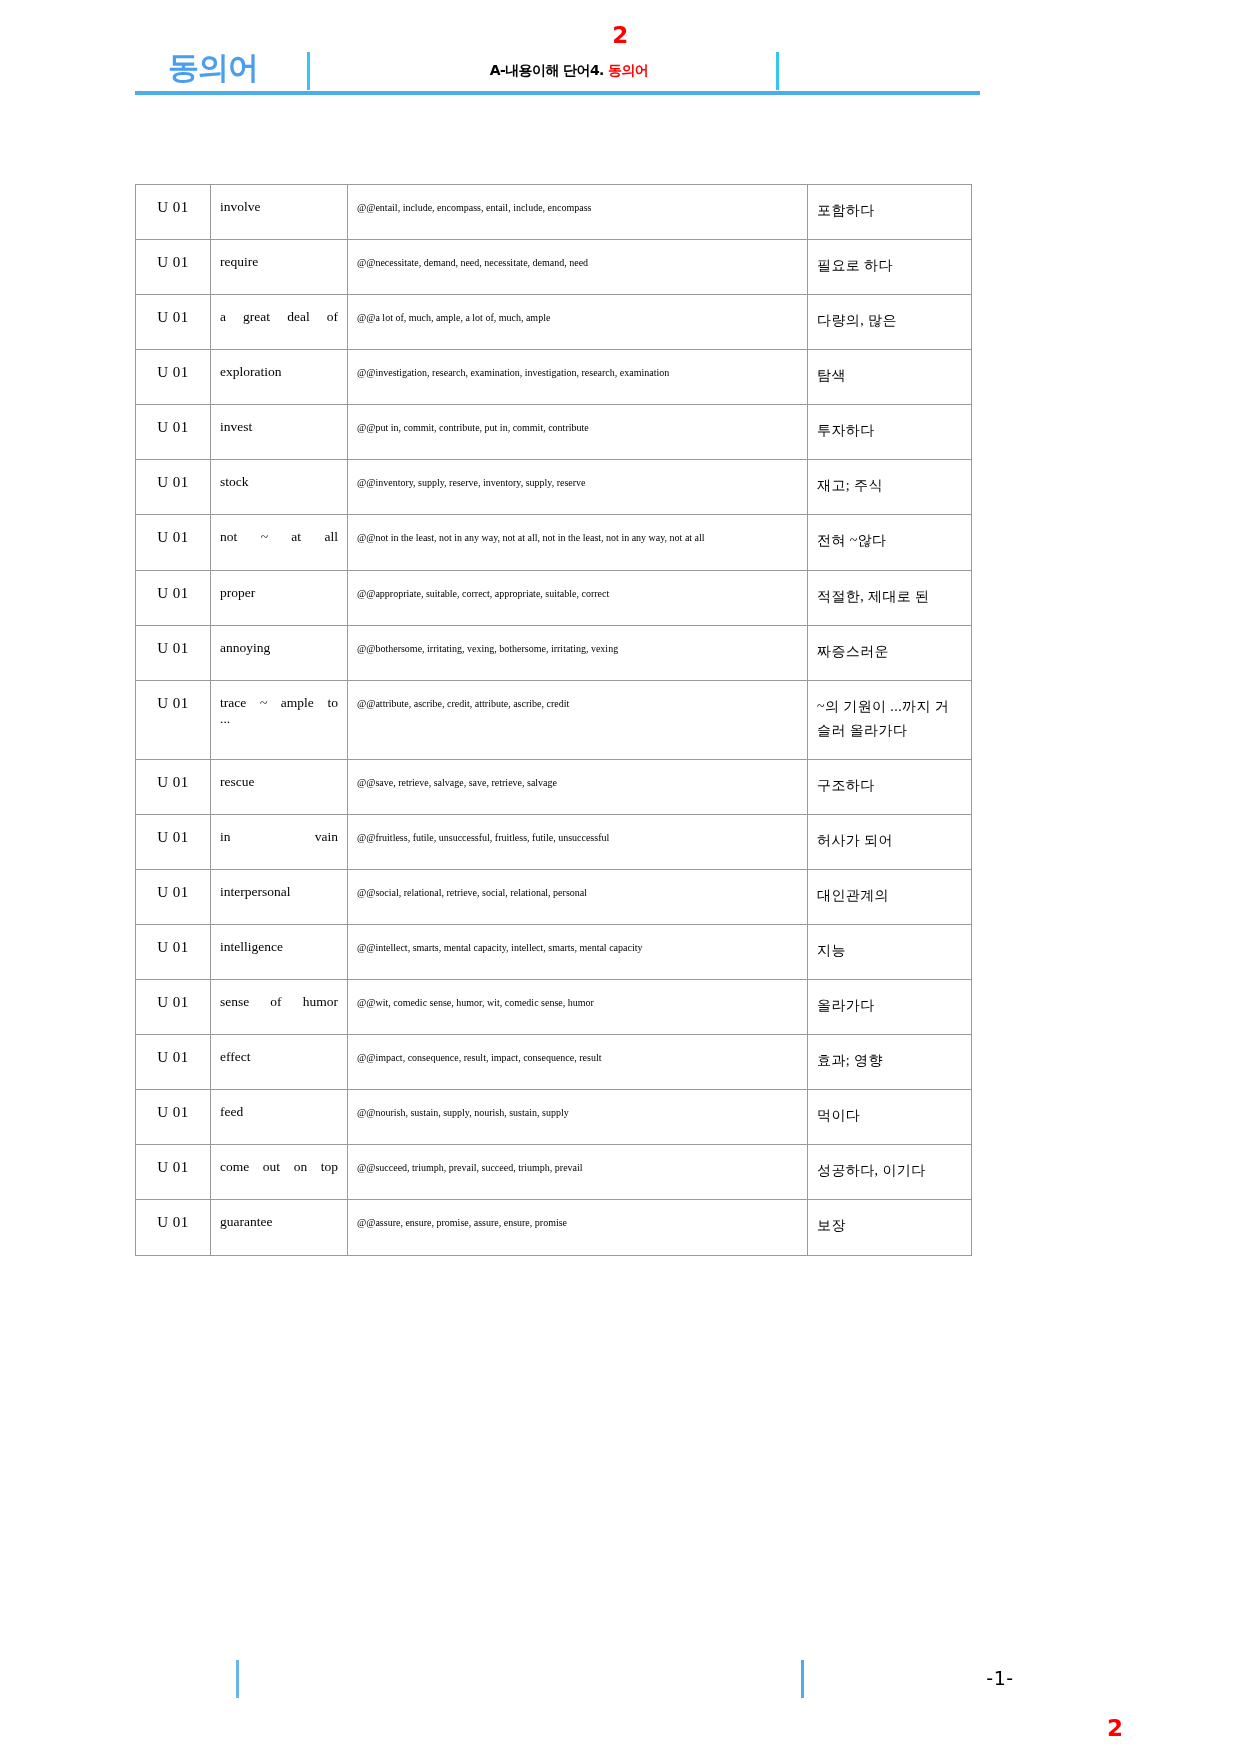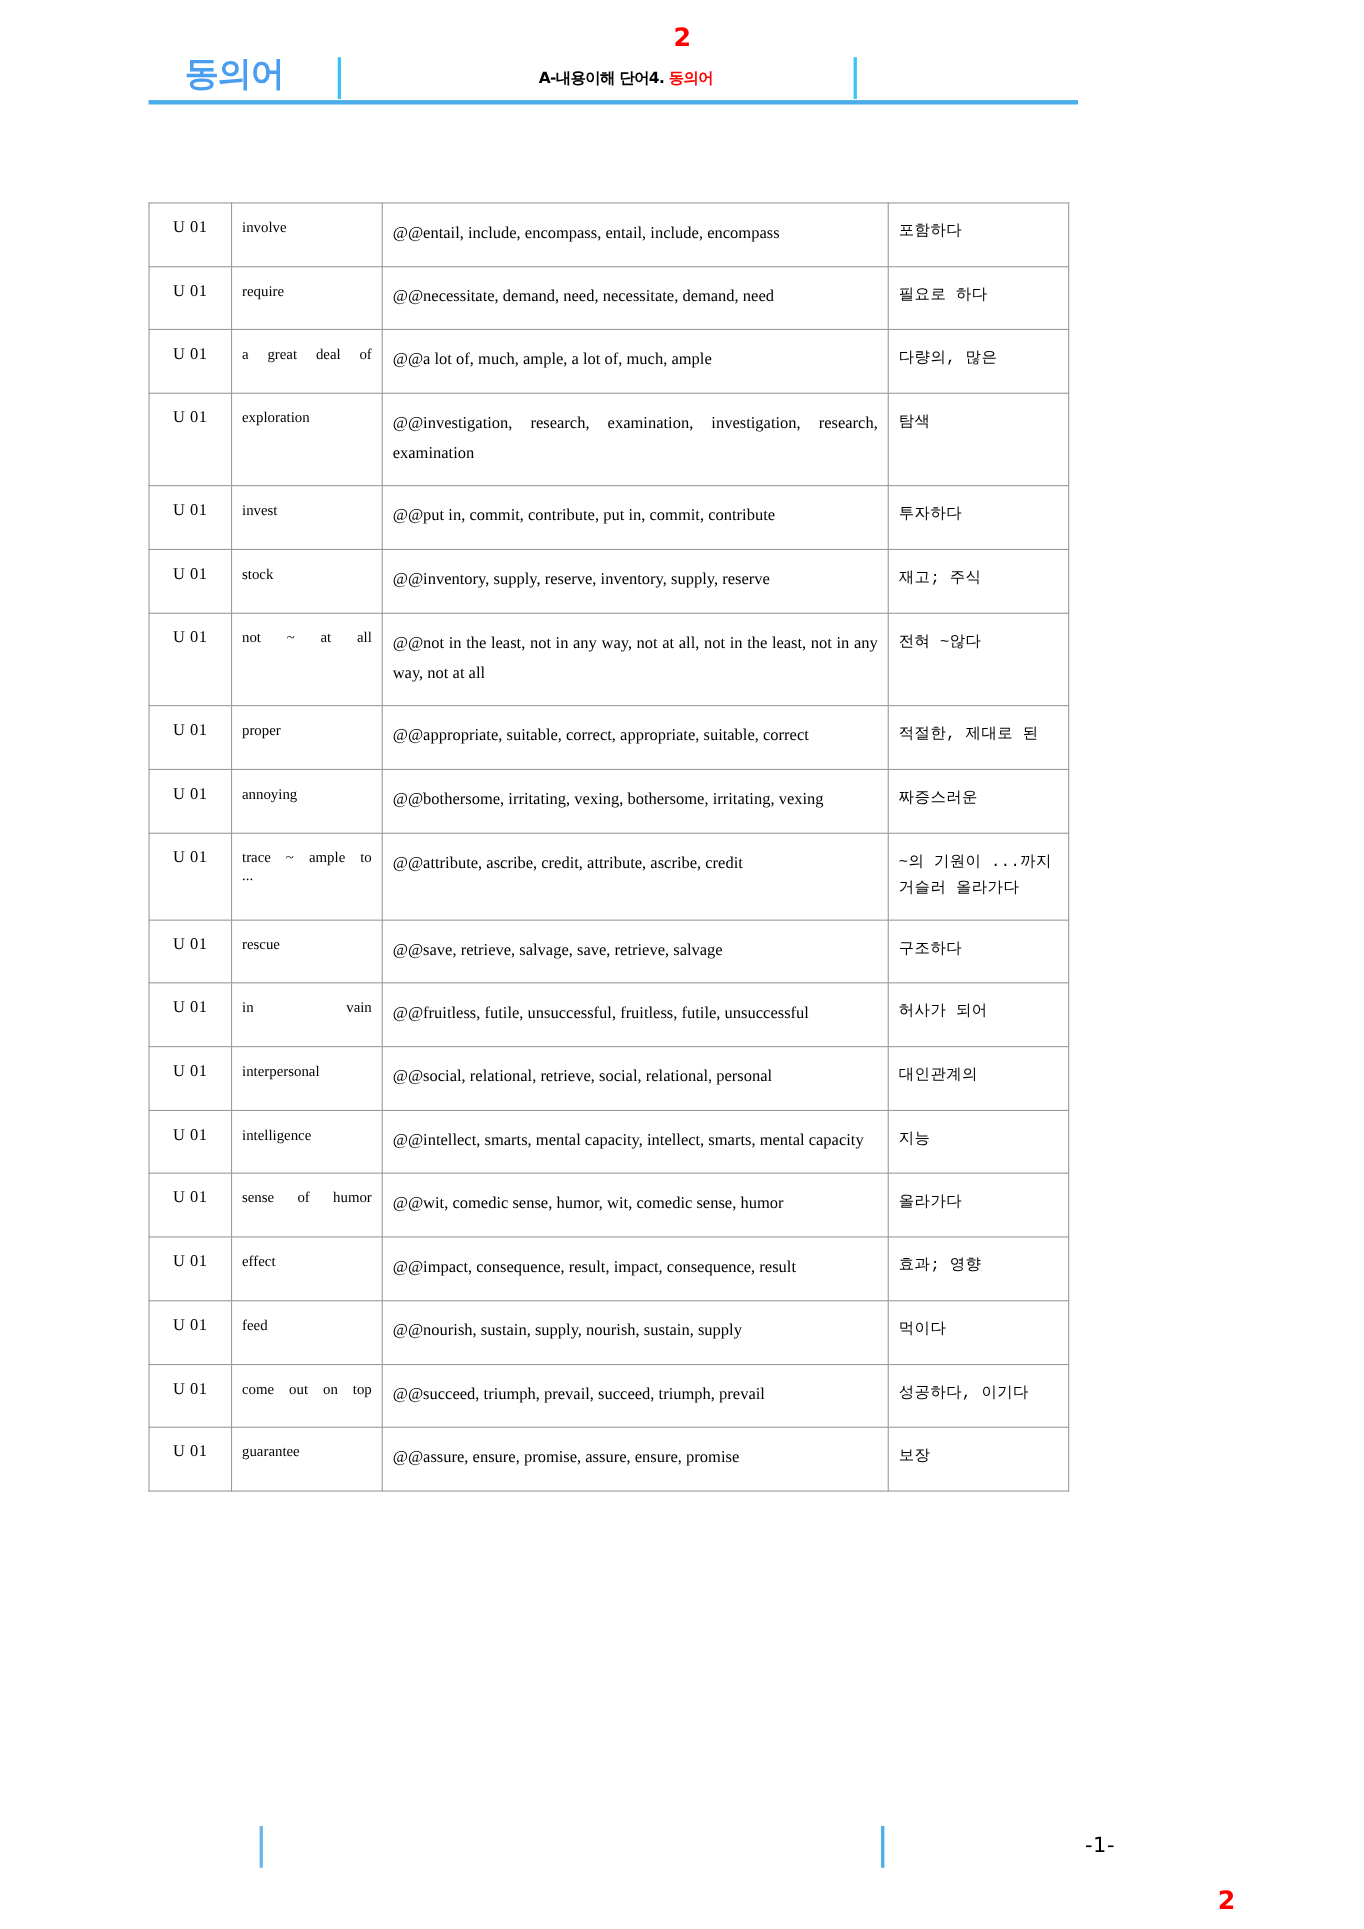--- a/index.html
+++ b/index.html
@@ -112,30 +112,30 @@
   td.cell-word {
     font-size: 13.5px;
     text-align: justify;
     text-align-last: justify;
     word-spacing: 1px;
     padding-left: 12px;
     padding-right: 12px;
     margin-left: 40px;
   }
   td.cell-syn {
-    font-size: 15px;
+    font-size: 10px;
     text-align: justify;
     line-height: 1.78;
     padding-left: 12px;
     padding-right: 12px;
   }
   td.cell-kor {
     font-size: 14px;
     line-height: 1.72;
-    font-family: Liberation Mono, monospace;
+    font-family: Liberation Serif, serif;
     letter-spacing: 0.4px;
     padding-left: 11px;
     padding-right: 6px;
   }
   td.cell-word .word-line2 {
     display: block;
     text-align: left;
     text-align-last: left;
   }
 

